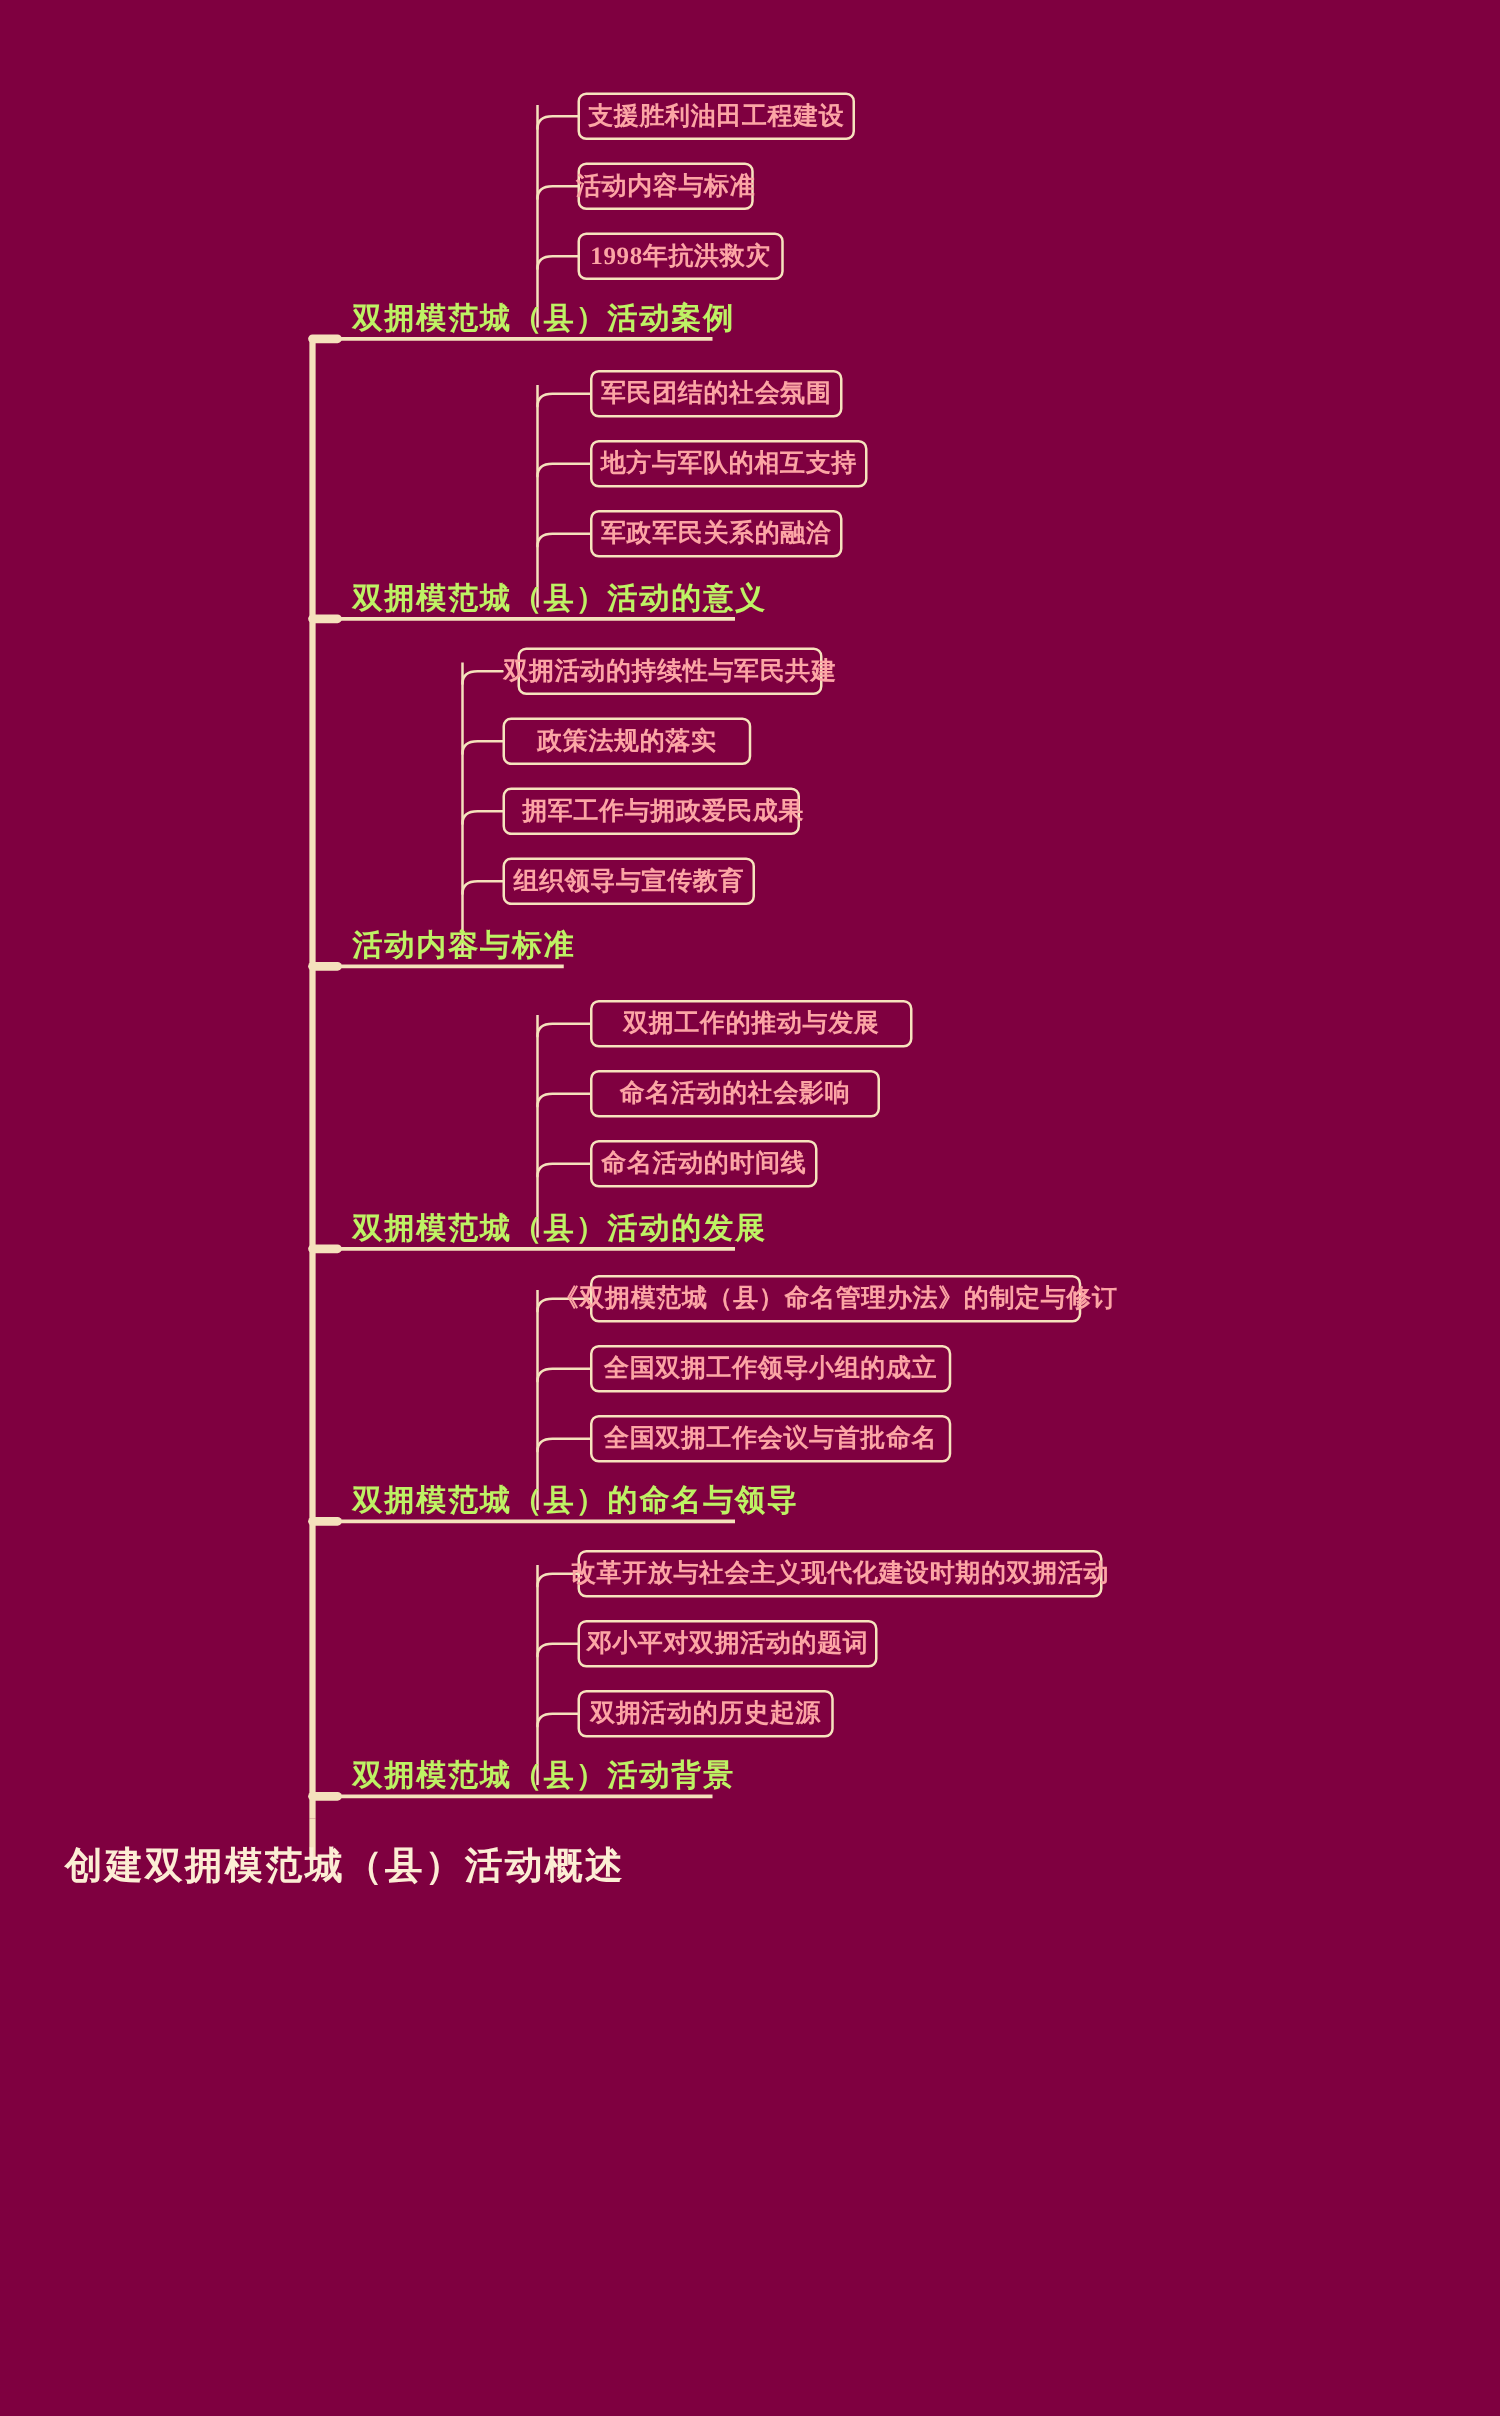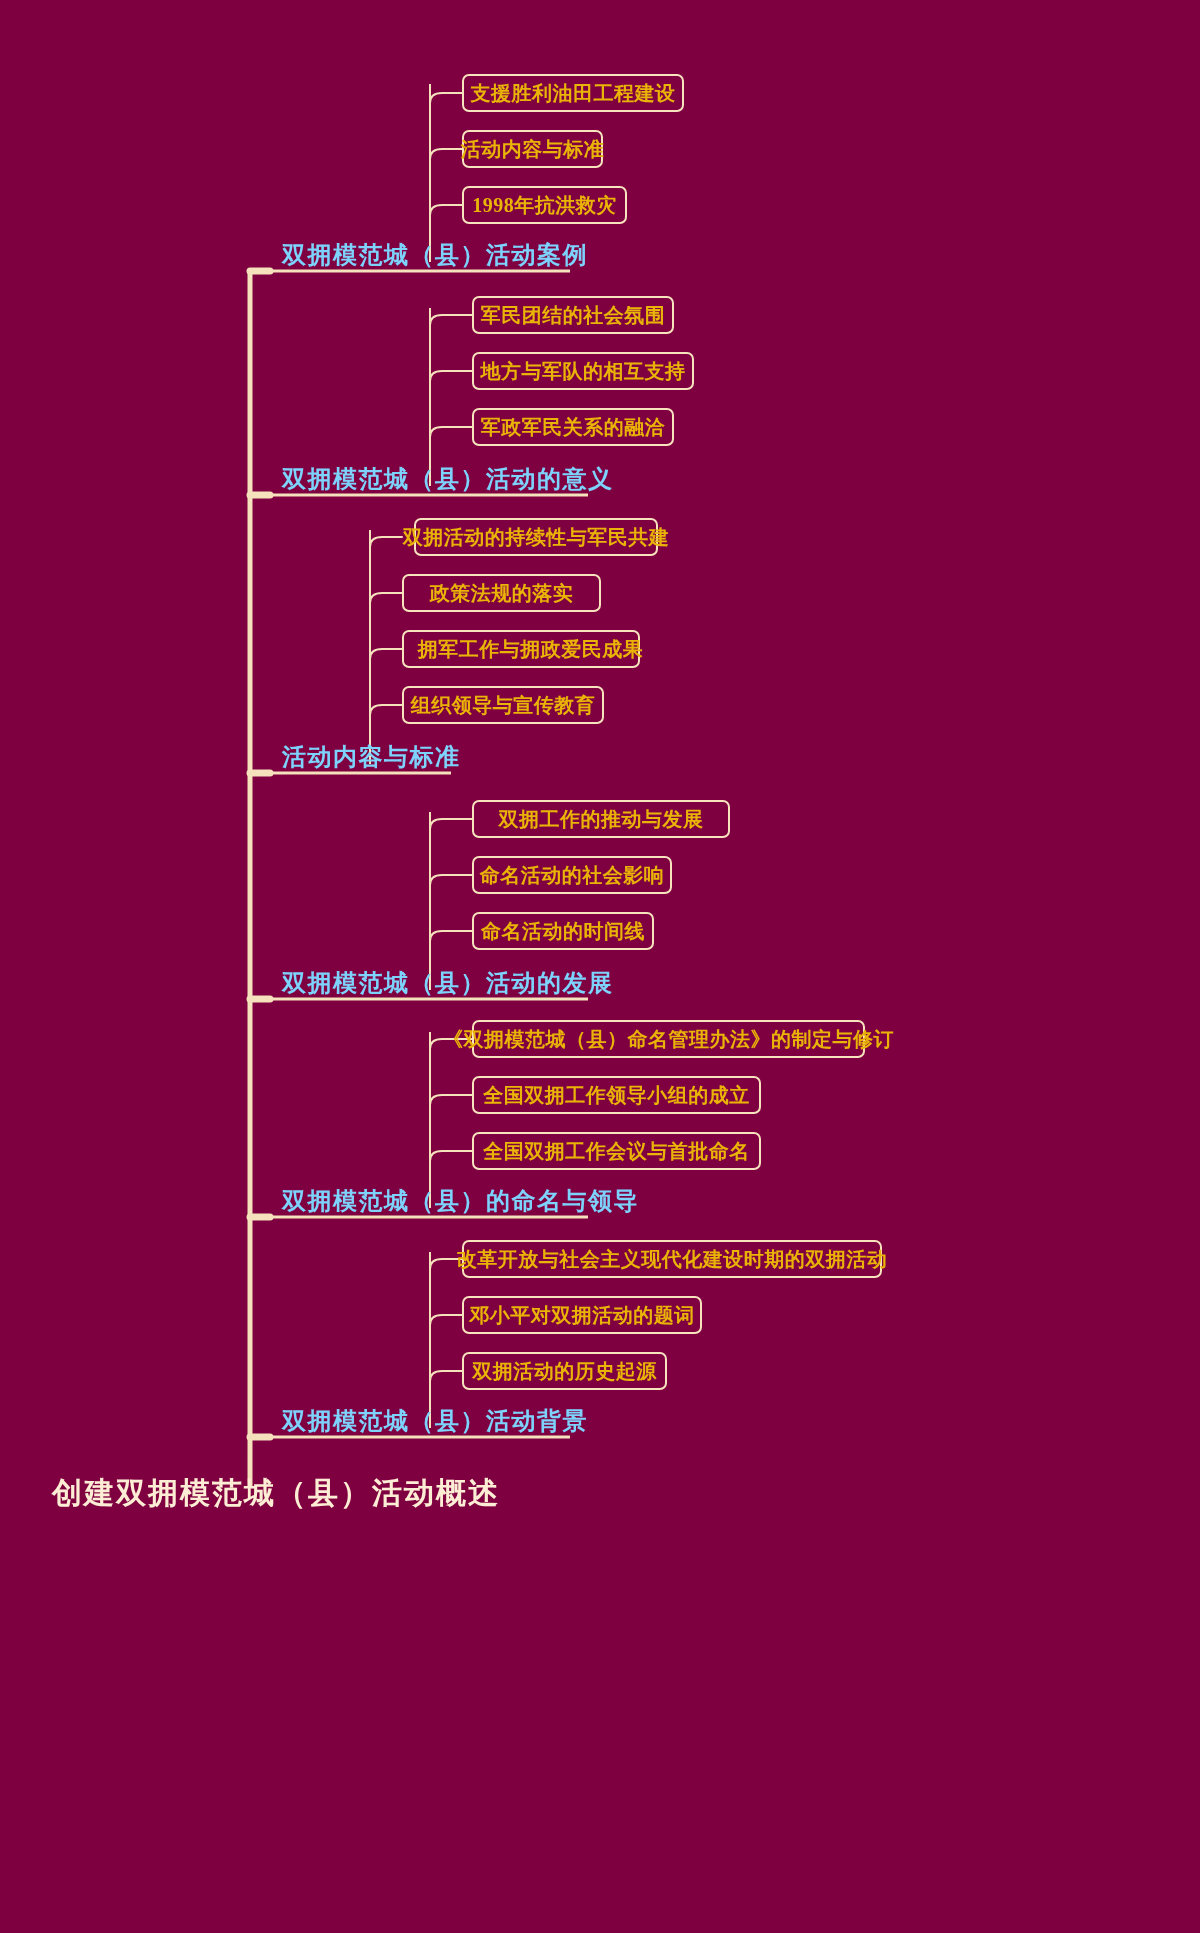--- a/index.html
+++ b/index.html
@@ -16,37 +16,37 @@
   }
   #wires {
     position: absolute; left: 0; top: 0;
     width: 1200px; height: 1933px;
     pointer-events: none;
   }
   .leaf-box {
     position: absolute;
     border: 2px solid #F7E3BE;
     border-radius: 7px;
-    color: #eab308;
+    color: #fca5a5;
     background: transparent;
     font-size: 20px;
     line-height: 1;
     font-weight: 700;
     letter-spacing: 0.5px;
     display: flex;
     align-items: center;
     justify-content: center;
     padding: 0 14px;
     white-space: nowrap;
     height: 38px;
     font-family: "Liberation Serif", "DejaVu Serif", serif;
   }
   .branch-label {
     position: absolute;
-    color: #7dd3fc;
+    color: #bef264;
     font-size: 24px;
     font-weight: 700;
     line-height: 1;
     white-space: nowrap;
     letter-spacing: 1.5px;
     font-family: "Liberation Serif", "DejaVu Serif", serif;
   }
   .root-label {
     position: absolute;
     color: #FCEDD4;
@@ -112,21 +112,21 @@
       <div class="leaf-box" style="left: 472px; top: 296px; width: 202px;">军民团结的社会氛围</div>
       <div class="leaf-box" style="left: 472px; top: 352px; width: 222px;">地方与军队的相互支持</div>
       <div class="leaf-box" style="left: 472px; top: 408px; width: 202px;">军政军民关系的融洽</div>
       <div class="branch-label" style="left: 282px; top: 745px;">活动内容与标准</div>
       <div class="leaf-box" style="left: 414px; top: 518px; width: 244px;">双拥活动的持续性与军民共建</div>
       <div class="leaf-box" style="left: 402px; top: 574px; width: 199px;">政策法规的落实</div>
       <div class="leaf-box" style="left: 402px; top: 630px; width: 238px; padding-left: 33px;">拥军工作与拥政爱民成果</div>
       <div class="leaf-box" style="left: 402px; top: 686px; width: 202px;">组织领导与宣传教育</div>
       <div class="branch-label" style="left: 282px; top: 971px;">双拥模范城（县）活动的发展</div>
       <div class="leaf-box" style="left: 472px; top: 800px; width: 258px;">双拥工作的推动与发展</div>
-      <div class="leaf-box" style="left: 472px; top: 856px; width: 200px;">命名活动的社会影响</div>
+      <div class="leaf-box" style="left: 472px; top: 856px; width: 232px;">命名活动的社会影响</div>
       <div class="leaf-box" style="left: 472px; top: 912px; width: 182px;">命名活动的时间线</div>
       <div class="branch-label" style="left: 282px; top: 1189px;">双拥模范城（县）的命名与领导</div>
       <div class="leaf-box" style="left: 472px; top: 1020px; width: 393px;">《双拥模范城（县）命名管理办法》的制定与修订</div>
       <div class="leaf-box" style="left: 472px; top: 1076px; width: 289px;">全国双拥工作领导小组的成立</div>
       <div class="leaf-box" style="left: 472px; top: 1132px; width: 289px;">全国双拥工作会议与首批命名</div>
       <div class="branch-label" style="left: 282px; top: 1409px;">双拥模范城（县）活动背景</div>
       <div class="leaf-box" style="left: 462px; top: 1240px; width: 420px;">改革开放与社会主义现代化建设时期的双拥活动</div>
       <div class="leaf-box" style="left: 462px; top: 1296px; width: 240px;">邓小平对双拥活动的题词</div>
       <div class="leaf-box" style="left: 462px; top: 1352px; width: 205px;">双拥活动的历史起源</div>
       <div class="root-label" style="left: 52px; top: 1478px;">创建双拥模范城（县）活动概述</div>

